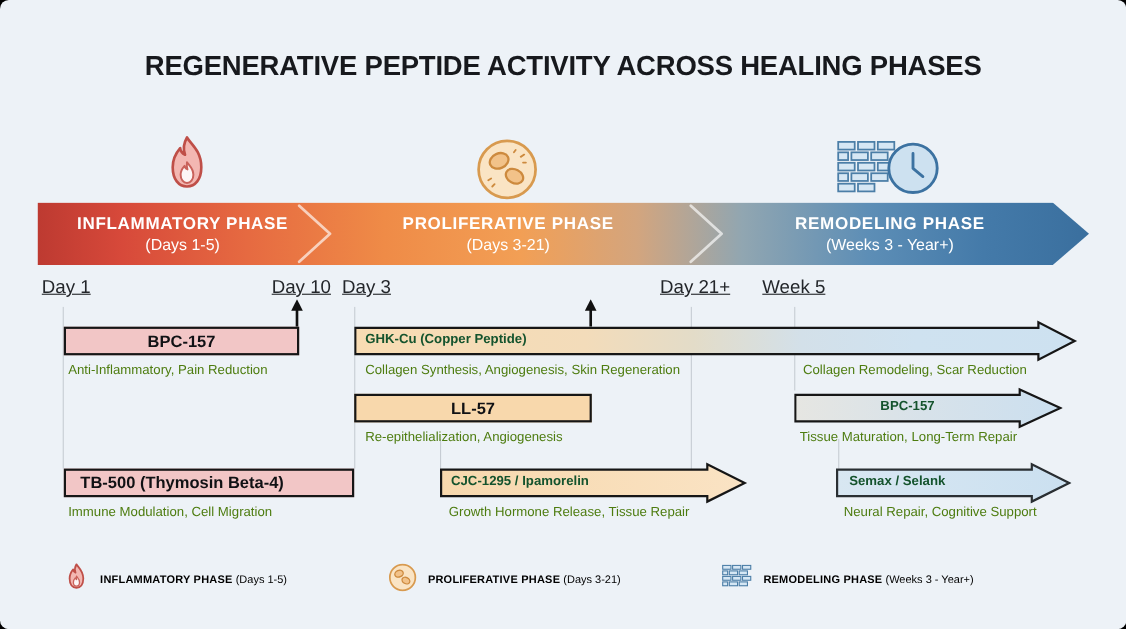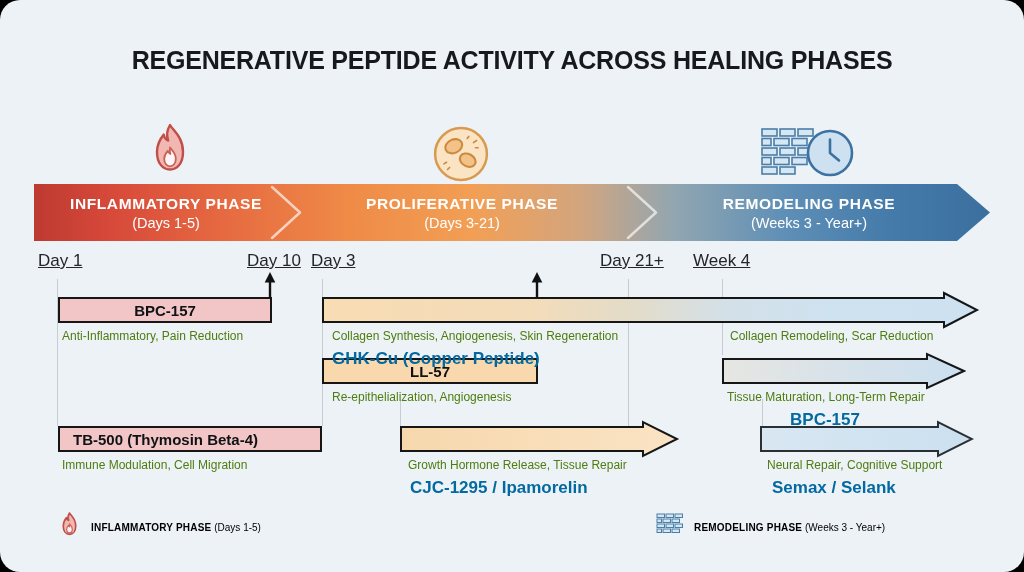--- a/index.html
+++ b/index.html
@@ -1,18 +1,18 @@
 <!DOCTYPE html>
 <html><head>
 <meta charset="utf-8">
 <style>
   html,body {margin:0; padding:0; background:#000;}
   .frame {
     position:relative; width:1024px; height:572px;
-    background:#edf2f7; border-radius:20px; overflow:hidden;
+    background:#edf2f7; border-radius:8px; overflow:hidden;
     font-family:"Liberation Sans", sans-serif;
   }
   .title {
     position:absolute; left:0; top:46px; width:100%;
     text-align:center; font-size:25px; font-weight:700;
     letter-spacing:-0.2px; color:#17191d; white-space:nowrap;
   }
   .icon-top {position:absolute;}
   .it-flame  {left:146px; top:122px;}
   .it-cell   {left:432px; top:125px;}
@@ -58,21 +58,21 @@
   .bar-bpc1 {left:58px; top:297px; width:214px; background:#f2c6c6;}
   .bar-ll37 {left:322px; top:358px; width:216px; background:#f8d8ac;}
   .bar-tb500{left:58px; top:426px; width:264px; background:#f2c6c6;}
 
   .arrowbar {position:absolute; z-index:2;}
   .ab-ghk  {left:322px; top:291px;}
   .ab-bpc2 {left:722px; top:352px;}
   .ab-cjc  {left:400px; top:420px;}
   .ab-semax{left:760px; top:420px;}
 
-  .abar-label {position:absolute; z-index:3; font-weight:700; font-size:17px; color:#0369a1; white-space:nowrap;margin-top:48px;}
+  .abar-label {position:absolute; z-index:3; font-weight:700; font-size:12px; color:#14532d; white-space:nowrap;}
   .lbl-ghk  {left:332px; top:301px;}
   .lbl-bpc2 {left:722px; top:362px; width:206px; text-align:center;}
   .lbl-cjc  {left:410px; top:430px;}
   .lbl-semax{left:772px; top:430px;}
 
   .desc {position:absolute; z-index:2; font-size:12px; color:#4d7c0f; white-space:nowrap;}
   .d-bpc1 {left:62px;  top:329px;}
   .d-ghk-a{left:332px; top:329px;}
   .d-ghk-b{left:730px; top:329px;}
   .d-ll37 {left:332px; top:390px;}
@@ -150,21 +150,21 @@
     <div class="phase p3">
       <span class="pname">REMODELING PHASE</span>
       <span class="prange">(Weeks 3 - Year+)</span>
     </div>
   </div>
 
   <span class="daylabel dl1">Day 1</span>
   <span class="daylabel dl2">Day 10</span>
   <span class="daylabel dl3">Day 3</span>
   <span class="daylabel dl4">Day 21+</span>
-  <span class="daylabel dl5">Week 4</span>
+  <span class="daylabel dl5">Week 5</span>
 
   <div class="gridline gl1"></div>
   <div class="gridline gl2"></div>
   <div class="gridline gl3"></div>
   <div class="gridline gl4"></div>
   <div class="gridline gl5"></div>
   <div class="gridline gl6"></div>
 
   <span class="uparrow ua1">
     <svg width="14" height="25" viewBox="0 0 14 25">
@@ -258,20 +258,33 @@
   <div class="legend-item li1">
     <span>
       <svg width="23" height="28" viewBox="0 0 48 56">
         <path d="M24 3 C 27.5 9 37 15 37 30 C 37 41 31.5 47.5 24 47.5 C 16.5 47.5 11 41 11 30 C 11 22 14.7 16.2 17.8 12.6 C 18.2 15.6 19.7 17.6 22.2 18.6 C 20.1 13 21.3 7.6 24 3 Z" fill="#f3b7b2" stroke="#bf4f48" stroke-width="3.4" stroke-linejoin="round"></path>
         <path d="M24 25.5 C 26.2 28.8 29.8 31.2 29.8 36.8 C 29.8 41.4 27.2 44.3 24 44.3 C 20.8 44.3 18.2 41.4 18.2 36.8 C 18.2 33.3 20 30.8 21.8 28.8 C 22.1 30.4 23 31.5 24.4 32 C 23.6 29.9 23.7 27.7 24 25.5 Z" fill="#fdf6f5" stroke="#c9625b" stroke-width="2.4" stroke-linejoin="round"></path>
       </svg>
     </span>
     <span class="legend-text">
       <span class="lname">INFLAMMATORY PHASE</span>
       <span class="lrange">(Days 1-5)</span>
+    </span>
+  </div>
+  <div class="legend-item li2">
+    <span>
+      <svg width="26" height="26" viewBox="0 0 56 56">
+        <circle cx="28" cy="28" r="25" fill="#fae4c4" stroke="#d89a4f" stroke-width="3.4"></circle>
+        <ellipse cx="21" cy="20.5" rx="8.5" ry="6.5" transform="rotate(-24 21 20.5)" fill="#f2c289" stroke="#cd8a3e" stroke-width="2.6"></ellipse>
+        <ellipse cx="34.5" cy="34" rx="8" ry="6" transform="rotate(28 34.5 34)" fill="#f2c289" stroke="#cd8a3e" stroke-width="2.6"></ellipse>
+      </svg>
+    </span>
+    <span class="legend-text">
+      <span class="lname">PROLIFERATIVE PHASE</span>
+      <span class="lrange">(Days 3-21)</span>
     </span>
   </div>
   <div class="legend-item li3">
     <span>
       <svg width="28" height="24" viewBox="0 0 56 48">
         <g fill="#d6e7f4" stroke="#4b7ea7" stroke-width="2">
           <rect x="2" y="2" width="15" height="7"></rect>
             <rect x="20" y="2" width="15" height="7"></rect>
             <rect x="38" y="2" width="15" height="7"></rect>
           <rect x="2" y="12" width="9" height="7"></rect>

